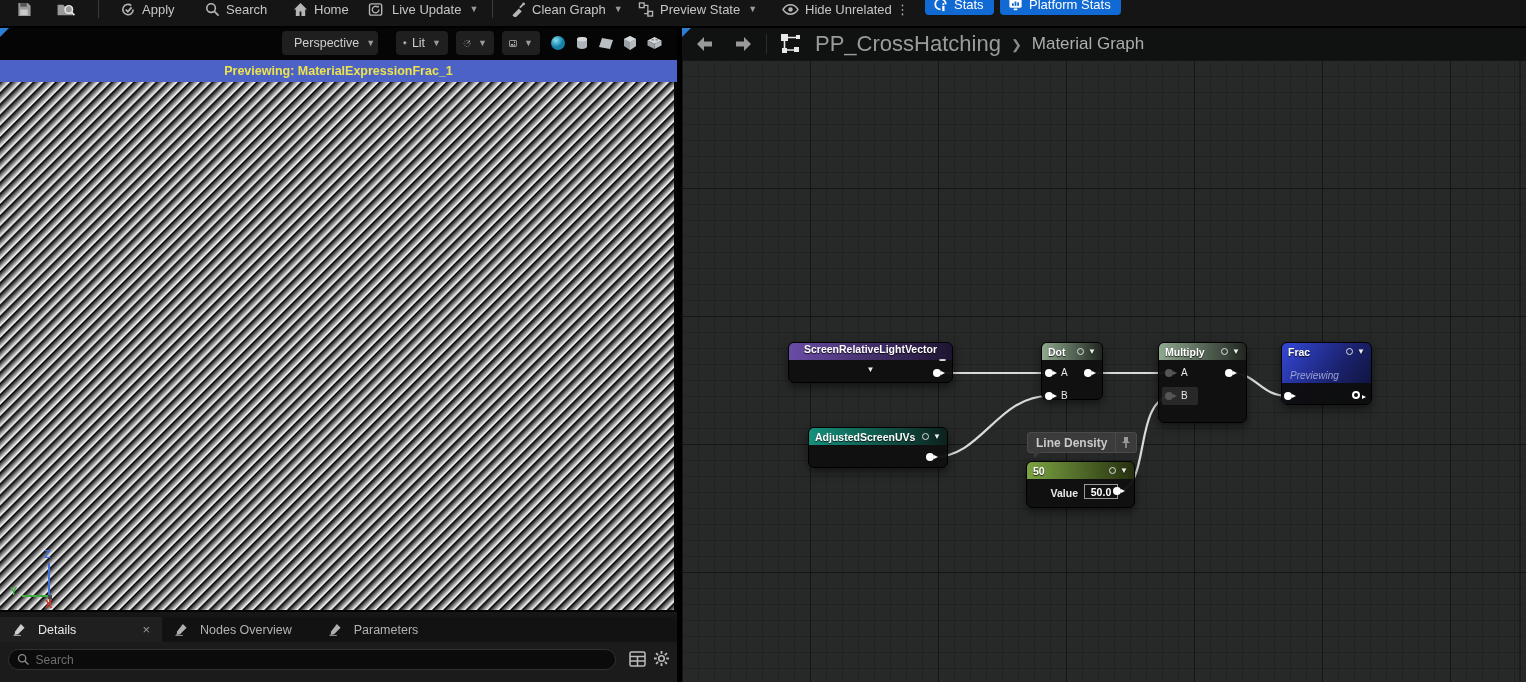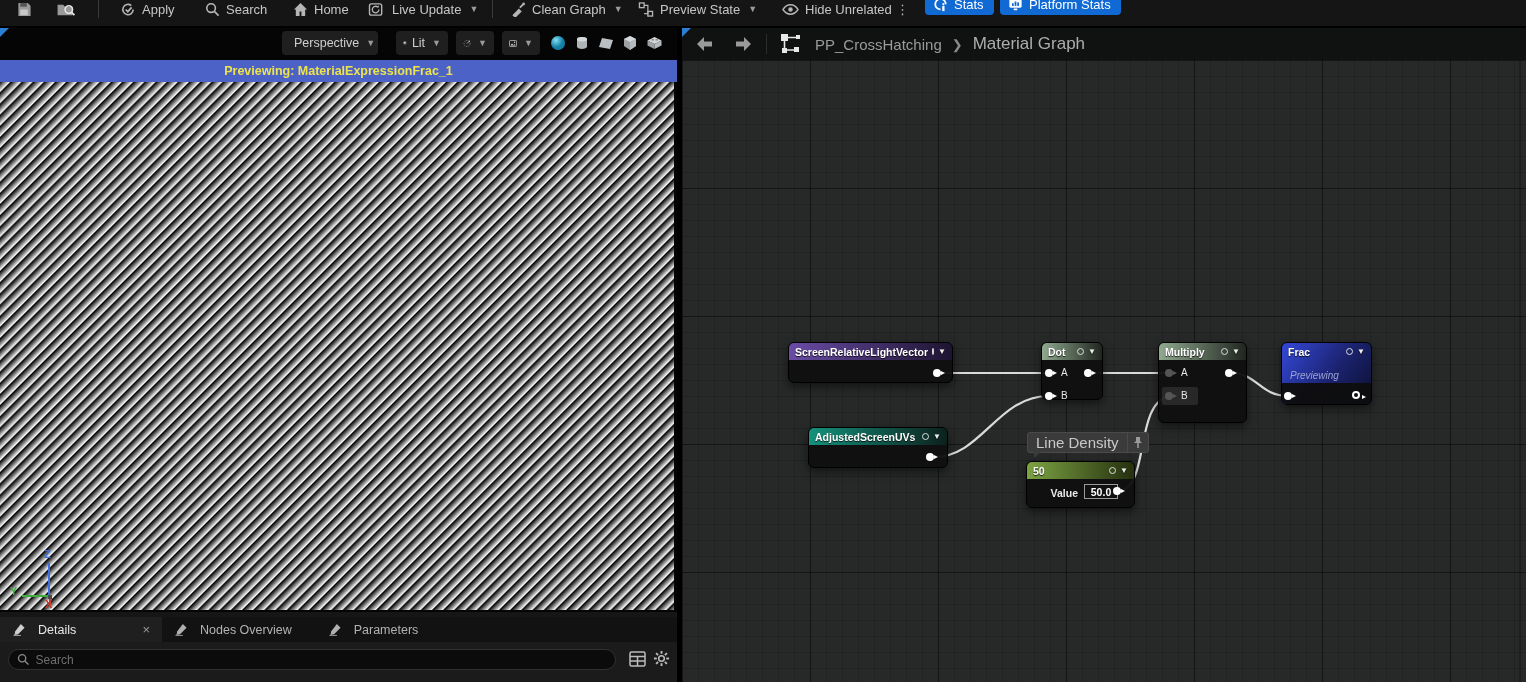--- a/index.html
+++ b/index.html
@@ -52,60 +52,60 @@
                 border:1px solid #313131; border-radius:11px; display:flex; align-items:center;
                 padding:0 8px; gap:6px; }
   #search-box input { background:transparent; border:none; outline:none; color:#cfcfcf;
                       font-size:12px; width:100%; font-family:"Liberation Sans",sans-serif; }
   #search-box input::placeholder { color:#6f6f6f; }
 
   
   #graph { position:absolute; left:682px; top:28px; width:844px; height:654px; background:#272929; }
   #bcrumb { position:absolute; left:0; top:0; width:844px; height:32px; background:#101111;
             display:flex; align-items:center; color:#9a9a9a; }
-  #bc-title { font-size:15px; color:#9b9b9b; }
+  #bc-title { font-size:22px; color:#9b9b9b; }
   #bc-sub { font-size:17px; color:#adadad; }
   #grid { position:absolute; left:0; top:32px; width:844px; height:622px;
           background-color:#272929;
           background-image:
             linear-gradient(rgba(0,0,0,.38) 1px, transparent 1px),
             linear-gradient(90deg, rgba(0,0,0,.38) 1px, transparent 1px),
             linear-gradient(rgba(0,0,0,.16) 1px, transparent 1px),
             linear-gradient(90deg, rgba(0,0,0,.16) 1px, transparent 1px);
           background-size:128px 128px,128px 128px,16px 16px,16px 16px; }
   #wires { position:absolute; left:0; top:0; width:844px; height:622px; }
 
   .node { position:absolute; background:rgba(16,16,16,.96); border:1px solid #000; border-radius:6px;
           box-shadow:0 4px 10px rgba(0,0,0,.5); color:#fff; }
   .node-hd { height:17px; border-radius:5px 5px 0 0; display:flex; align-items:center; gap:4px;
              padding:0 6px; font-size:10.5px; font-weight:bold; color:#fff;
              text-shadow:0 1px 1px rgba(0,0,0,.8); }
   .hd-ring { width:7px; height:7px; border:1.4px solid #ddd; border-radius:50%; margin-left:auto; }
   .hd-chev { font-size:8px; color:#eee; }
-  .hd-purple { background:linear-gradient(90deg,#6a4ca6,#1d1430); }
+  .hd-purple { background:linear-gradient(90deg,#6a4ca6,#1d1430);flex-direction:column; }
   .hd-teal   { background:linear-gradient(90deg,#15917c,#0c211d); }
   .hd-sage   { background:linear-gradient(90deg,#8fa98f,#20261f); }
   .hd-green  { background:linear-gradient(90deg,#7ca342,#25300f); }
   .pin-label { position:absolute; font-size:10px; color:#e6e6e6; }
   .pin { position:absolute; width:8px; height:8px; background:#fff; border-radius:50%; z-index:5; }
   .pin::after { content:""; position:absolute; left:8px; top:2px; width:0; height:0;
                 border-left:4px solid #fff; border-top:2.5px solid transparent;
                 border-bottom:2.5px solid transparent; }
   .pin.hollow { background:transparent; border:2px solid #fff; width:8px; height:8px; }
   .pin.dim { background:#555; } .pin.dim::after { border-left-color:#555; }
   .pinhl { position:absolute; background:rgba(255,255,255,.10); border-radius:2px; }
 
   #node-frac { background:linear-gradient(125deg,#3448d8 0%,#1b2370 55%,#0d1030 100%); }
   #frac-bottom { position:absolute; left:0; bottom:0; width:100%; height:21px;
                  background:rgba(14,14,14,.96); border-radius:0 0 5px 5px; }
   .previewing-txt { position:absolute; left:8px; top:27px; font-style:italic; font-size:10px;
                     color:#9aa2d6; }
 
   #comment-bubble { position:absolute; background:#3b3b3b; border:1px solid #4a4a4a; border-radius:3px;
-                    height:21px; display:flex; align-items:center; color:#c9c9c9; font-size:15px; }
+                    height:21px; display:flex; align-items:center; color:#c9c9c9; font-size:12px;font-weight:bold; }
   #comment-bubble::after { content:""; position:absolute; left:6px; bottom:-6px; width:0; height:0;
                     border-top:6px solid #3b3b3b; border-right:7px solid transparent; }
   .bubble-text { padding:0 8px; border-right:1px solid #4a4a4a; height:100%;
                  display:flex; align-items:center; }
   .bubble-icons { padding:0 5px; display:flex; align-items:center; }
 
   .value-row { position:absolute; left:0; top:22px; width:100%; display:flex; align-items:flex-end;
                justify-content:flex-end; gap:6px; padding-right:16px; font-size:10.5px; color:#e8e8e8;font-weight:bold; }
   .value-box { width:34px; height:15px; background:#101010; border:1px solid #9a9a9a;
                display:flex; align-items:center; justify-content:center; font-size:10.5px; color:#fff; }

